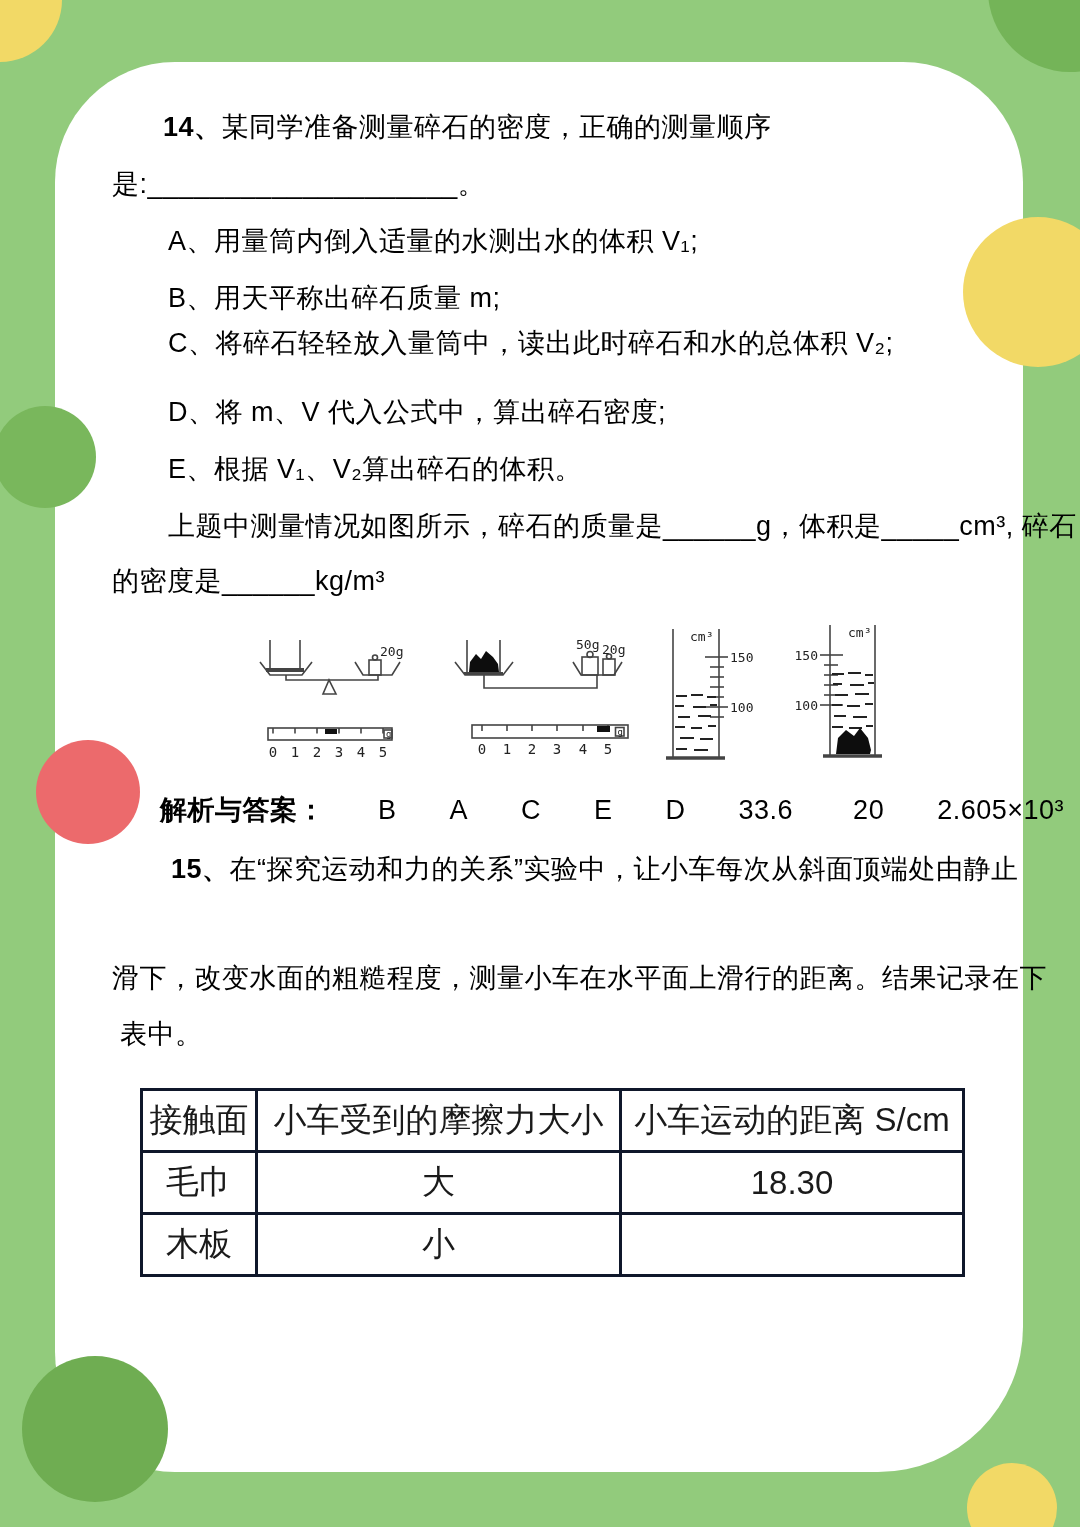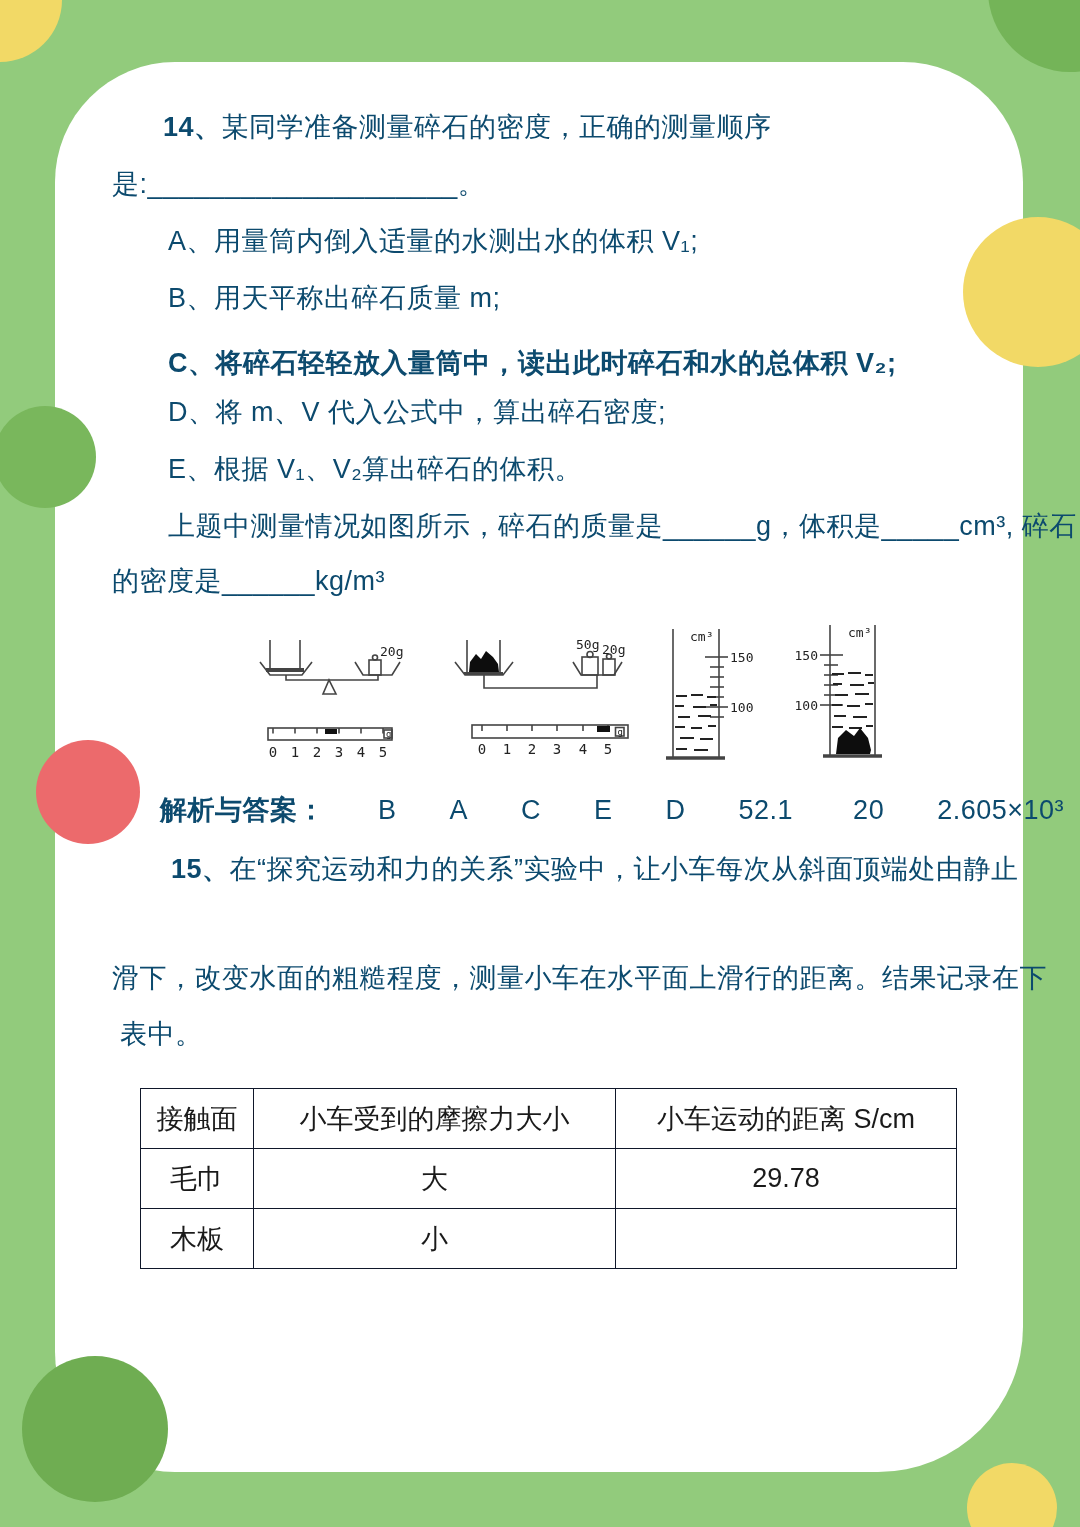--- a/index.html
+++ b/index.html
@@ -7,35 +7,35 @@
     width:1080px;height:1527px;position:relative;overflow:hidden;
     background:#92cb7c;
     font-family:"Liberation Sans","DejaVu Sans",sans-serif;
   }
   .card{
     position:absolute;left:55px;top:62px;width:968px;height:1410px;
     background:#ffffff;border-radius:120px 120px 145px 120px;
   }
   .circle{position:absolute;border-radius:50%;}
   .line{
-    position:absolute;font-size:27px;color:#0c4a6e;white-space:nowrap;
+    position:absolute;font-size:27px;color:#000000;white-space:nowrap;
     letter-spacing:0.5px;line-height:30px;
   }
   .bold{font-weight:bold;}
   .answers{display:flex;align-items:baseline;}
   .answers span{display:inline-block;}
   .ans-item{margin-left:33px;}
   .ans-20{margin-left:40px;}
   .ans-last{}
   table.data{
     position:absolute;left:140px;top:1088px;border-collapse:collapse;
   }
   table.data td{
-    border:1px solid #0f172a;text-align:center;vertical-align:middle;
-    font-size:27px;color:#1a1a1a;padding:0;margin-left:32px;
+    border:3px solid #0f172a;text-align:center;vertical-align:middle;
+    font-size:33px;color:#1a1a1a;padding:0;margin-left:32px;
   }
   .c0{width:112px;} .c1{width:361px;} .c2{width:340px;}
   tr.rw td{height:59px;}
   svg text{font-family:"DejaVu Sans Mono","Liberation Mono",monospace;fill:#222;}
   .fig{position:absolute;left:250px;top:610px;}
 </style>
 </head>
 <body>
 
 <div class="card"></div>
@@ -47,21 +47,21 @@
 <div class="circle" style="left:36px;top:740px;width:104px;height:104px;background:#ec6a6c;"></div>
 <div class="circle" style="left:22px;top:1356px;width:146px;height:146px;background:#6fad52;"></div>
 <div class="circle" style="left:967px;top:1463px;width:90px;height:90px;background:#f2d966;"></div>
 
 <div class="line" style="left:163px;top:112px;">
   <span class="bold">14、</span><span>某同学准备测量碎石的密度，正确的测量顺序</span>
 </div>
 <div class="line" style="left:112px;top:169px;">是:____________________。</div>
 <div class="line" style="left:168px;top:226px;">A、用量筒内倒入适量的水测出水的体积 V₁;</div>
 <div class="line" style="left:168px;top:283px;">B、用天平称出碎石质量 m;</div>
-<div class="line" style="left:168px;top:348px;font-weight:bold;">C、将碎石轻轻放入量筒中，读出此时碎石和水的总体积 V₂;</div>
+<div class="line" style="left:168px;top:328px;">C、将碎石轻轻放入量筒中，读出此时碎石和水的总体积 V₂;</div>
 <div class="line" style="left:168px;top:397px;">D、将 m、V 代入公式中，算出碎石密度;</div>
 <div class="line" style="left:168px;top:454px;">E、根据 V₁、V₂算出碎石的体积。</div>
 <div class="line" style="left:168px;top:511px;">上题中测量情况如图所示，碎石的质量是______g，体积是_____cm³, 碎石</div>
 <div class="line" style="left:112px;top:566px;">的密度是______kg/m³</div>
 
 <svg class="fig" width="645" height="170" viewBox="0 0 645 170">
   <g stroke="#444" stroke-width="1.6" fill="none">
 
     <g>
       <path d="M20,30 V60"></path>
@@ -185,42 +185,42 @@
   <text x="568" y="100" font-size="13" text-anchor="end">100</text>
 </svg>
 
 <div class="line answers" style="left:160px;top:795px;gap:20px;">
   <span class="bold">解析与答案：</span>
   <span class="ans-item">B</span>
   <span class="ans-item">A</span>
   <span class="ans-item">C</span>
   <span class="ans-item">E</span>
   <span class="ans-item">D</span>
-  <span class="ans-item">52.1</span>
+  <span class="ans-item">33.6</span>
   <span class="ans-item ans-20">20</span>
   <span class="ans-item ans-last">2.605×10³</span>
 </div>
 
 <div class="line" style="left:163px;top:854px;margin-left:8px;">
   <span class="bold">15、</span><span>在“探究运动和力的关系”实验中，让小车每次从斜面顶端处由静止</span>
 </div>
 <div class="line" style="left:112px;top:963px;">滑下，改变水面的粗糙程度，测量小车在水平面上滑行的距离。结果记录在下</div>
 <div class="line" style="left:120px;top:1019px;">表中。</div>
 
 <table class="data">
   <tbody>
     <tr class="rw">
       <td class="c0">接触面</td>
       <td class="c1">小车受到的摩擦力大小</td>
       <td class="c2">小车运动的距离 S/cm</td>
     </tr>
     <tr class="rw">
       <td>毛巾</td>
       <td>大</td>
-      <td>29.78</td>
+      <td>18.30</td>
     </tr>
     <tr class="rw">
       <td>木板</td>
       <td>小</td>
       <td></td>
     </tr>
   </tbody>
 </table>
 
 </body></html>

